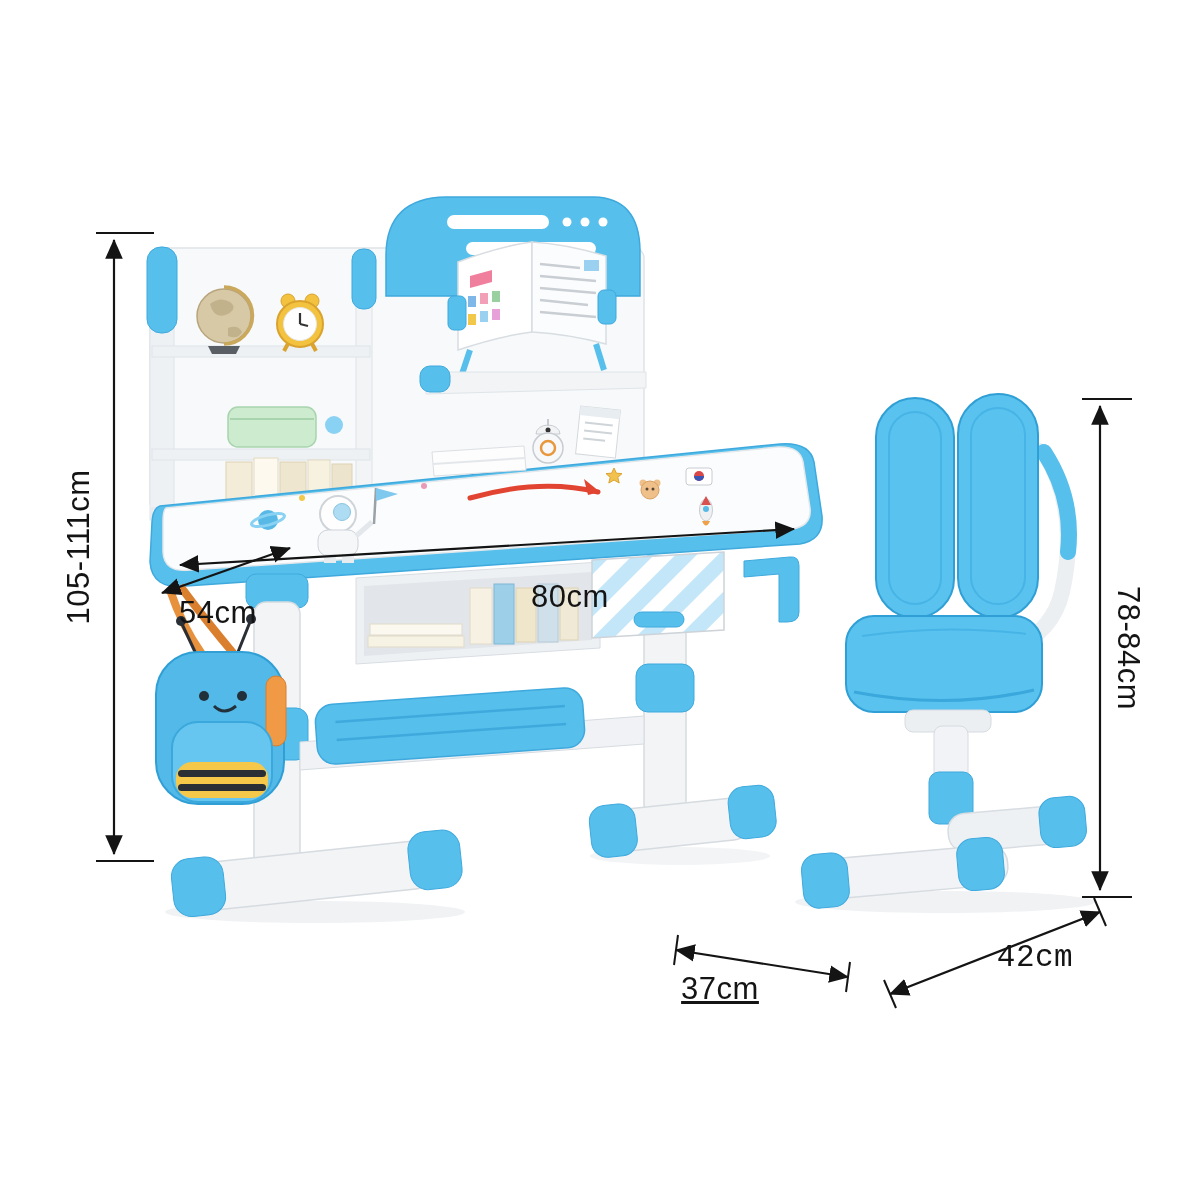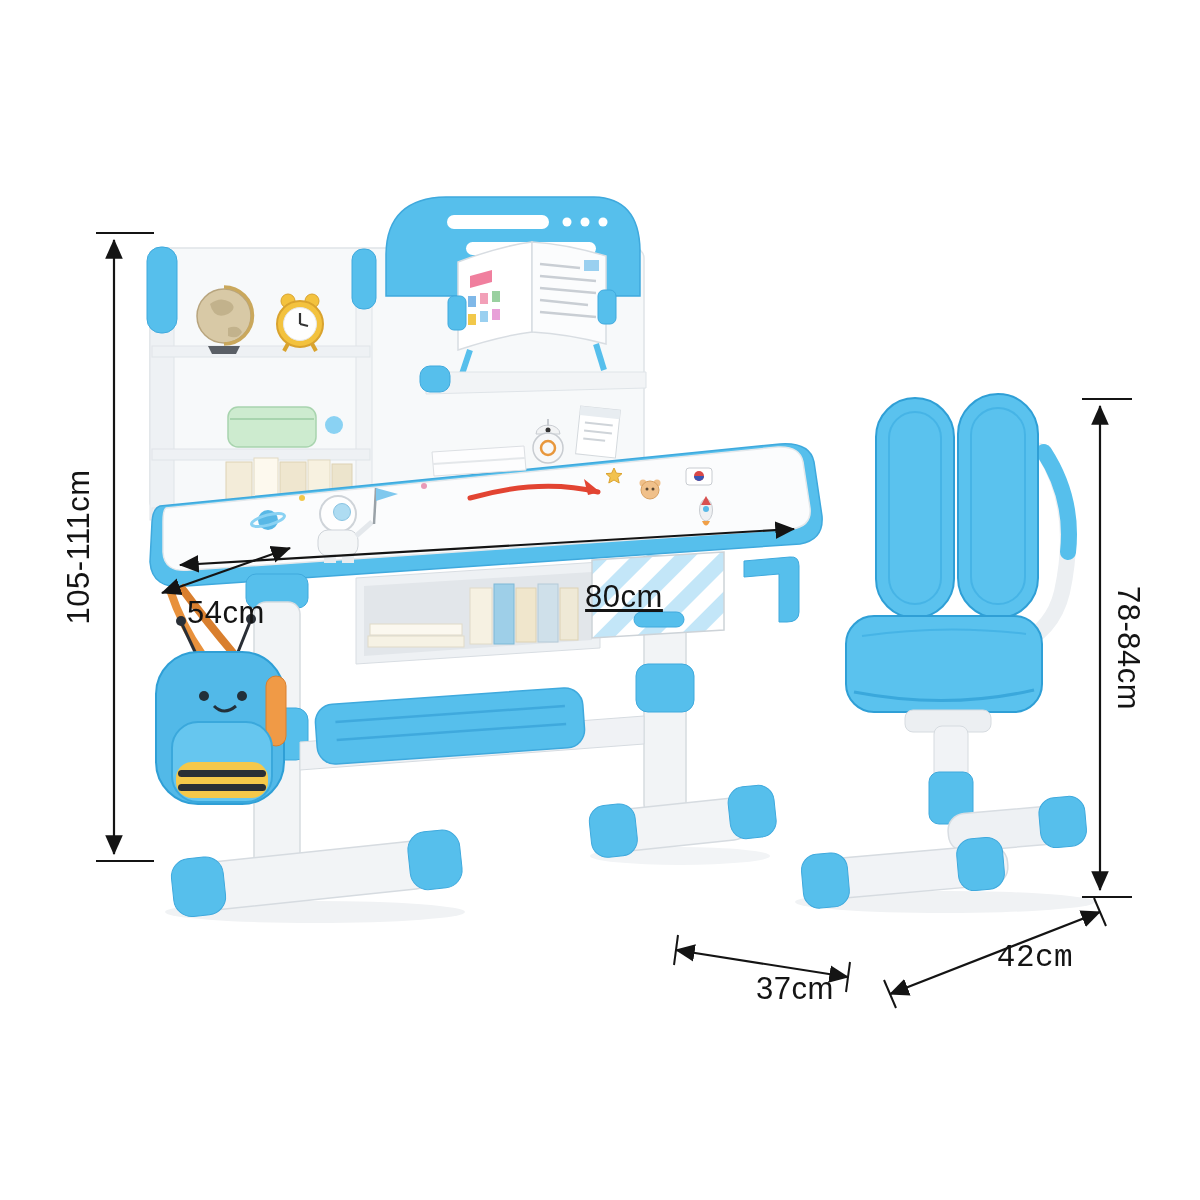--- a/index.html
+++ b/index.html
@@ -276,19 +276,19 @@
       <line x1="846" y1="992" x2="850" y2="962" stroke-width="2"></line>
       <line x1="676" y1="950" x2="848" y2="977" marker-start="url(#arr)" marker-end="url(#arr)"></line>
 
       <line x1="884" y1="980" x2="896" y2="1008" stroke-width="2"></line>
       <line x1="1094" y1="898" x2="1106" y2="926" stroke-width="2"></line>
       <line x1="890" y1="994" x2="1100" y2="912" marker-start="url(#arr)" marker-end="url(#arr)"></line>
     </g>
   </svg>
 
   <div class="dim-label rot-ccw" style="left:79px;top:547px;">105-111cm</div>
-  <div class="dim-label" style="left:226px;top:613px;">54cm</div>
-  <div class="dim-label" style="left:624px;top:597px;text-decoration:underline;">80cm</div>
+  <div class="dim-label" style="left:218px;top:613px;">54cm</div>
+  <div class="dim-label" style="left:570px;top:597px;">80cm</div>
   <div class="dim-label rot-cw" style="left:1128px;top:648px;">78-84cm</div>
-  <div class="dim-label" style="left:795px;top:989px;">37cm</div>
+  <div class="dim-label" style="left:720px;top:989px;text-decoration:underline;">37cm</div>
   <div class="dim-label" style="left:1035px;top:957px;font-family:Liberation Mono, monospace;">42cm</div>
 
 </div>
 
 </body></html>

